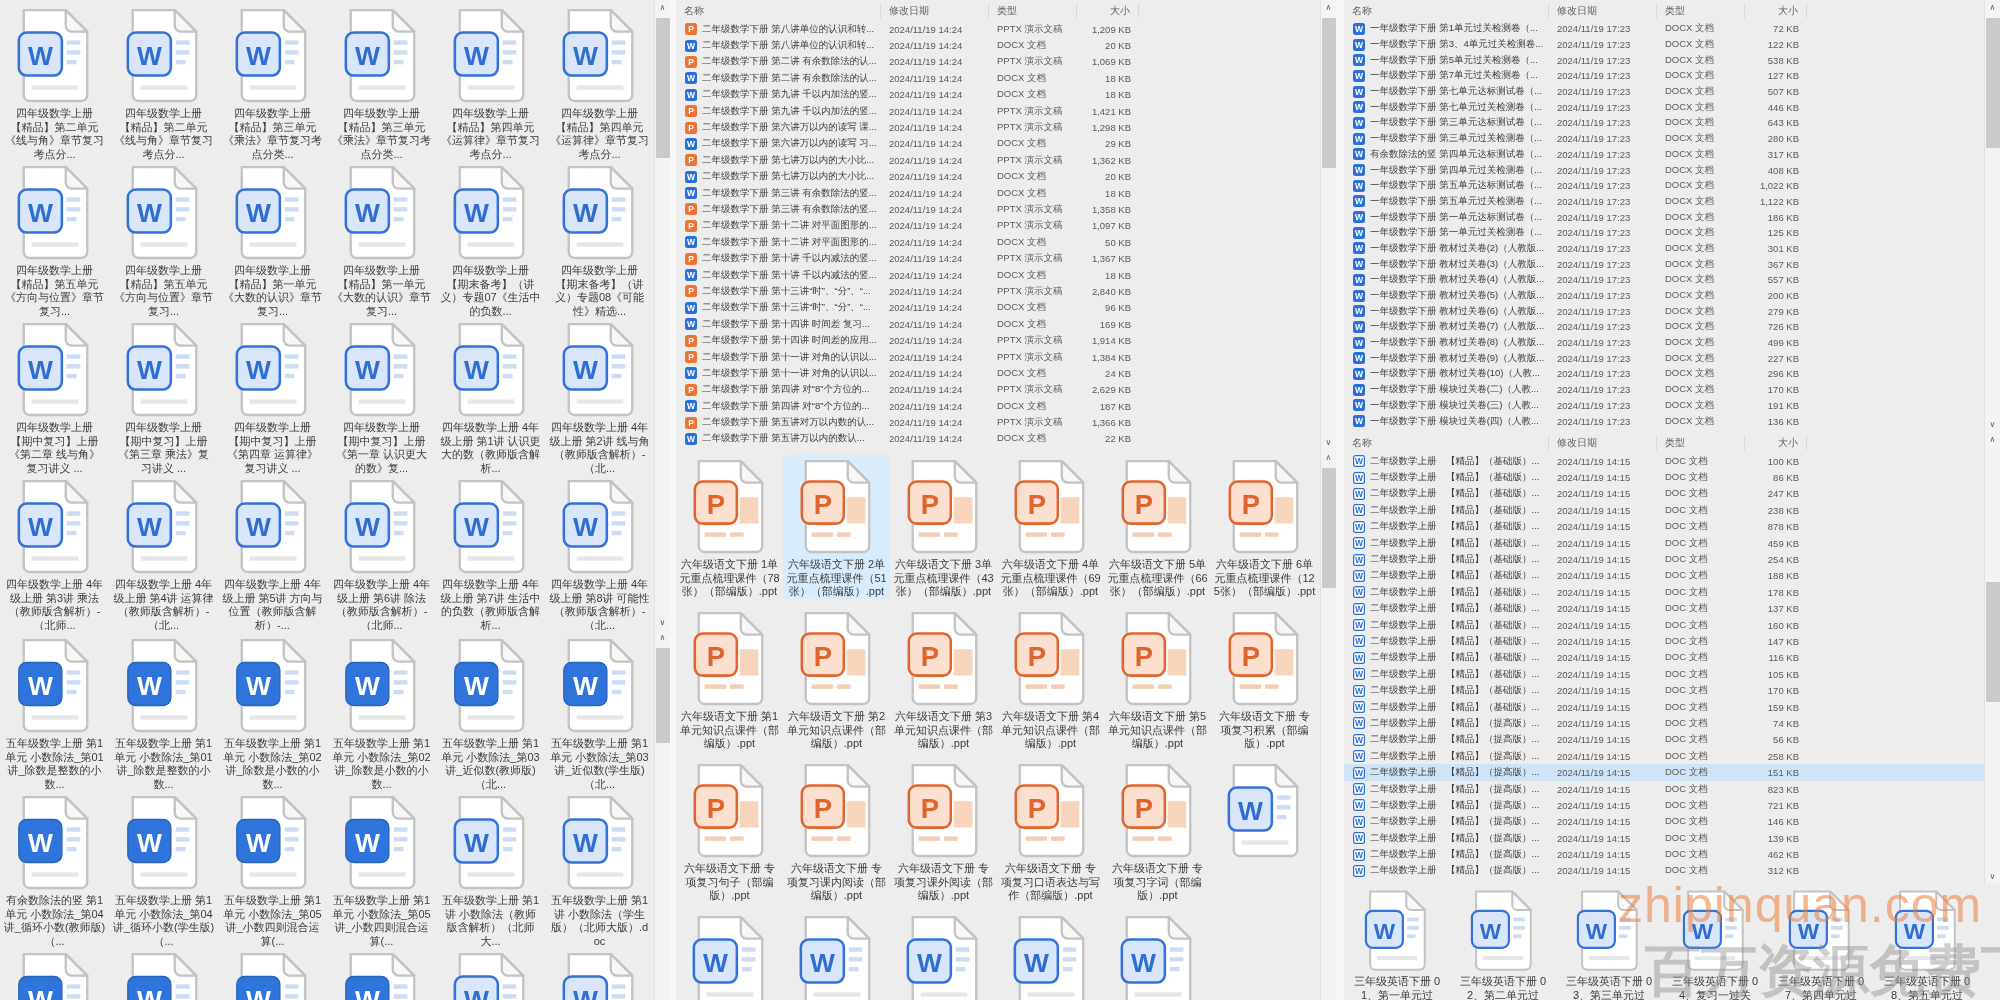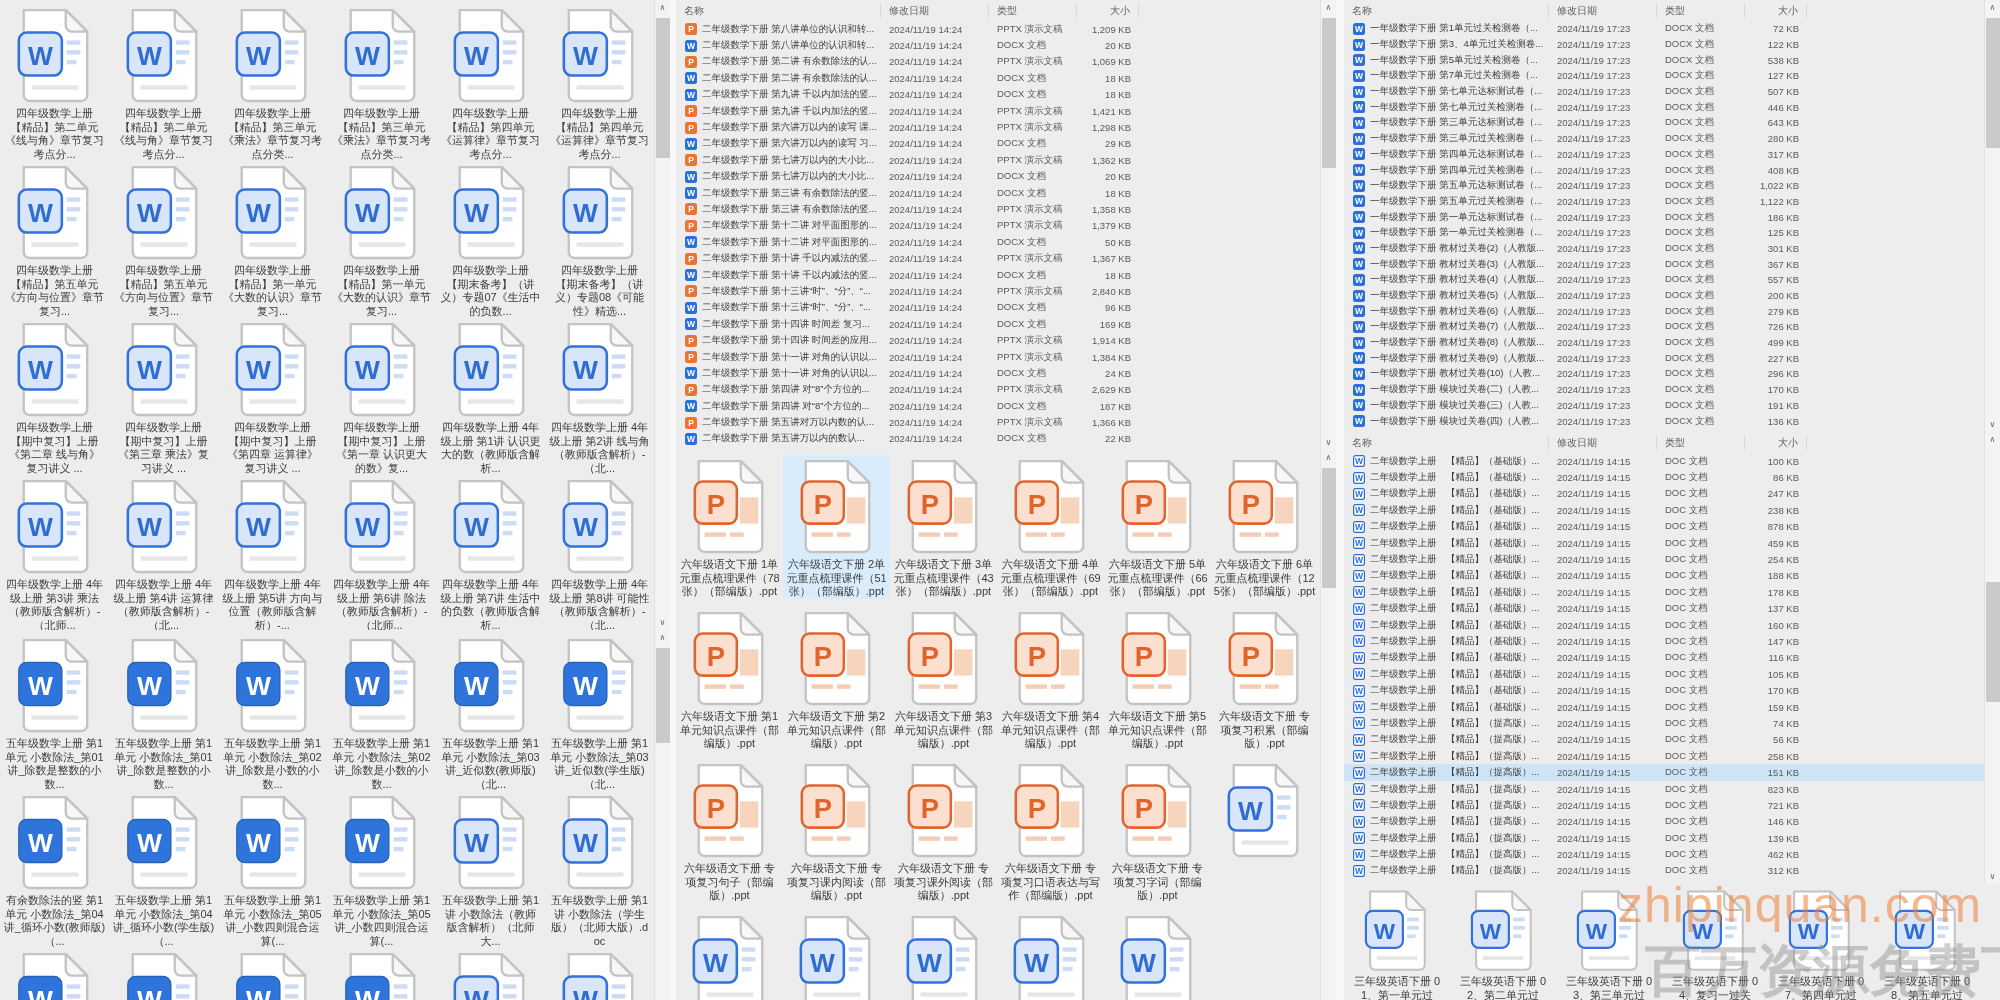--- a/index.html
+++ b/index.html
@@ -736,21 +736,21 @@
       <div class="c-type">PPTX 演示文稿</div>
       <div class="c-size">1,358 KB</div>
     </div>
     <div class="lrow" style="grid-template-columns:205px 108px 88px 62px;height:16.4px">
       <div class="c-name">
         <span class="fi fi-pptx">P</span>
         <span class="nm">二年级数学下册 第十二讲 对平面图形的...</span>
       </div>
       <div class="c-date">2024/11/19 14:24</div>
       <div class="c-type">PPTX 演示文稿</div>
-      <div class="c-size">1,379 KB</div>
+      <div class="c-size">1,097 KB</div>
     </div>
     <div class="lrow" style="grid-template-columns:205px 108px 88px 62px;height:16.4px">
       <div class="c-name">
         <span class="fi fi-docx">W</span>
         <span class="nm">二年级数学下册 第十二讲 对平面图形的...</span>
       </div>
       <div class="c-date">2024/11/19 14:24</div>
       <div class="c-type">DOCX 文档</div>
       <div class="c-size">50 KB</div>
     </div>
@@ -1233,21 +1233,21 @@
         <span class="fi fi-docx">W</span>
         <span class="nm">一年级数学下册 第三单元过关检测卷（...</span>
       </div>
       <div class="c-date">2024/11/19 17:23</div>
       <div class="c-type">DOCX 文档</div>
       <div class="c-size">280 KB</div>
     </div>
     <div class="lrow" style="grid-template-columns:205px 108px 88px 62px;height:15.7px">
       <div class="c-name">
         <span class="fi fi-docx">W</span>
-        <span class="nm">一年级数学下册 第四单元达标测试卷（...</span>
+        <span class="nm">有余数除法的竖 第四单元达标测试卷（...</span>
       </div>
       <div class="c-date">2024/11/19 17:23</div>
       <div class="c-type">DOCX 文档</div>
       <div class="c-size">317 KB</div>
     </div>
     <div class="lrow" style="grid-template-columns:205px 108px 88px 62px;height:15.7px">
       <div class="c-name">
         <span class="fi fi-docx">W</span>
         <span class="nm">一年级数学下册 第四单元过关检测卷（...</span>
       </div>

